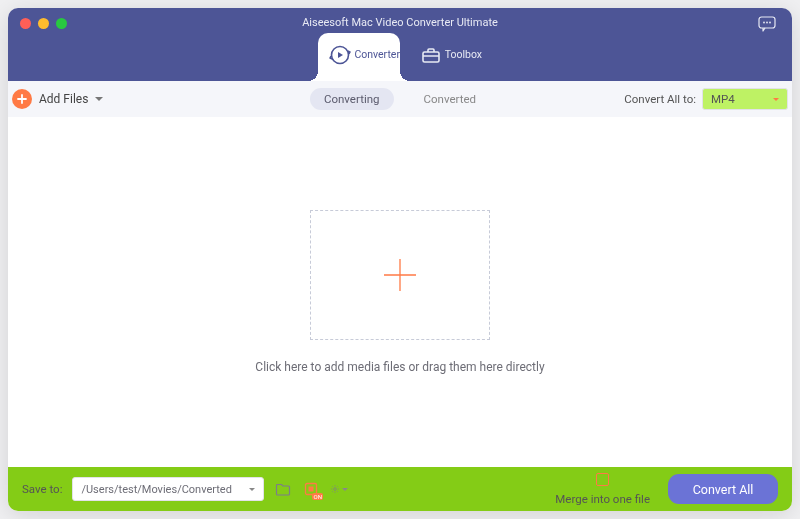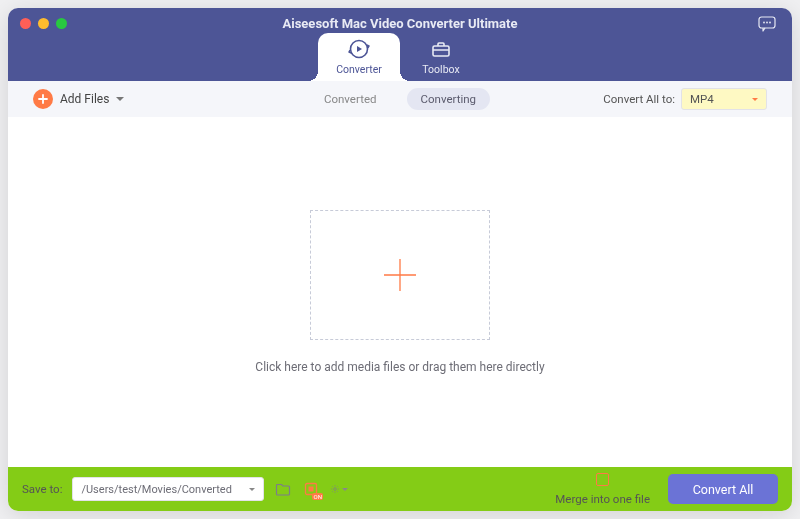--- a/index.html
+++ b/index.html
@@ -34,41 +34,41 @@
   }
   .dot { width: 11px; height: 11px; border-radius: 50%; }
   .dot.red { background: #ff5f57; }
   .dot.yellow { background: #febc2e; }
   .dot.green { background: #28c840; }
   .win-title {
     position: absolute;
     top: 8px;
     left: 0; right: 0;
     text-align: center;
-    font-size: 13px;
+    font-size: 11px;
     color: #e8eaf4;
-    font-weight: 700;
+    font-weight: 400;
   }
   .chat-icon {
     position: absolute;
     right: 16px; top: 8px;
   }
   .tabs {
     position: absolute;
     left: 0; right: 0;
     bottom: 0;
     display: flex;
     justify-content: center;
     gap: 0;
   }
   .tab {
     width: 82px;
     height: 48px;
     display: flex;
-    flex-direction: column;
+    flex-direction: row;
     align-items: center;
     justify-content: flex-end;
     gap: 2px;
     font-size: 10.5px;
     color: #e8eaf4;
     cursor: pointer;
     padding-bottom: 5px;
   }
   .tab.active {
     background: #fff;
@@ -87,21 +87,21 @@
     background: #fff;
   }
   .tab.active::before { left: -10px; -webkit-mask: radial-gradient(circle at 0 0, transparent 10px, #000 10px); mask: radial-gradient(circle at 0 0, transparent 10px, #000 10px); }
   .tab.active::after { right: -10px; -webkit-mask: radial-gradient(circle at 100% 0, transparent 10px, #000 10px); mask: radial-gradient(circle at 100% 0, transparent 10px, #000 10px); }
   .tab-icon { width: 24px; height: 24px; display:flex; align-items:center; justify-content:center;}
   .toolbar {
     height: 36px;
     background: #f5f6fa;
     display: flex;
     align-items: center;
-    padding: 0 25px;
+    padding: 0 4px;
     position: relative;
     flex-shrink: 0;
   }
   .add-files {
     display: flex;
     align-items: center;
     gap: 7px;
     font-size: 12px;
     color: #444;
     cursor: pointer;
@@ -135,21 +135,21 @@
     margin-left: auto;
     display: flex;
     align-items: center;
     gap: 6px;
     font-size: 11.5px;
     color: #555;
   }
   .fmt-select {
     width: 86px;
     height: 22px;
-    background: #fef9c3;
+    background: #bef264;
     border: 1px solid #e2e2e8;
     border-radius: 3px;
     display: flex;
     align-items: center;
     justify-content: space-between;
     padding: 0 8px;
     font-size: 11.5px;
     color: #555;
     cursor: pointer;
   }
@@ -217,21 +217,21 @@
   .checkbox {
     width: 13px; height: 13px;
     border: 1.5px solid #ff7a45;
     border-radius: 2px;
   }
   .convert-all-btn {
     width: 110px;
     height: 30px;
     background: #6b73d6;
     color: #fff;
-    border-radius: 5px;
+    border-radius: 11px;
     display: flex;
     align-items: center;
     justify-content: center;
     font-size: 12.5px;
     cursor: pointer;
     margin-left: 8px;
   }
   .caret-down { width:0;height:0;border-left:4px solid transparent;border-right:4px solid transparent;border-top:4.5px solid currentColor; }
   .caret-down.small { border-left-width:3px;border-right-width:3px;border-top-width:3.5px; }
 </style>
@@ -285,22 +285,22 @@
     <div class="add-files">
       <div class="plus-circle">
         <svg width="12" height="12" viewBox="0 0 12 12">
             <path d="M6 2v8M2 6h8" stroke="#fff" stroke-width="1.8" stroke-linecap="round"></path>
           </svg>
       </div>
       <span>Add Files</span>
       <span class="caret-down" style="color:#777"></span>
     </div>
     <div class="seg">
+      <div class="seg-item active">Converting</div>
       <div class="seg-item">Converted</div>
-      <div class="seg-item active">Converting</div>
     </div>
     <div class="convert-to">
       <span>Convert All to:</span>
       <div class="fmt-select">
         <span>MP4</span>
         <span class="caret-down small" style="color:#ff7a45"></span>
       </div>
     </div>
   </div>
 

